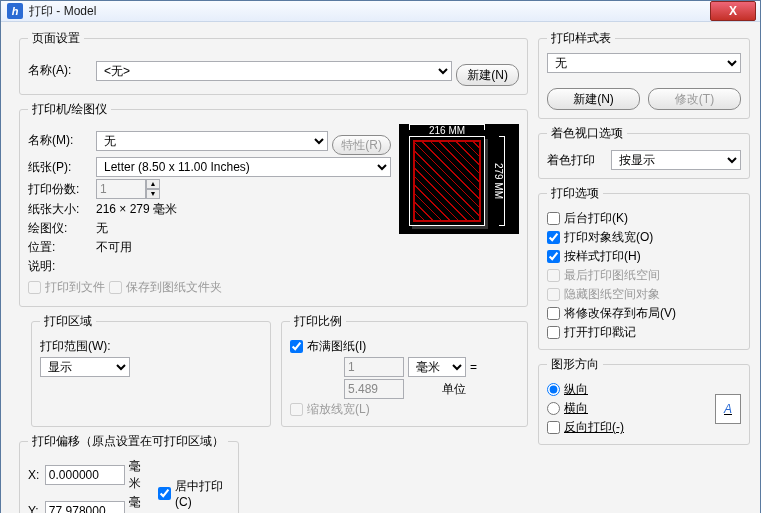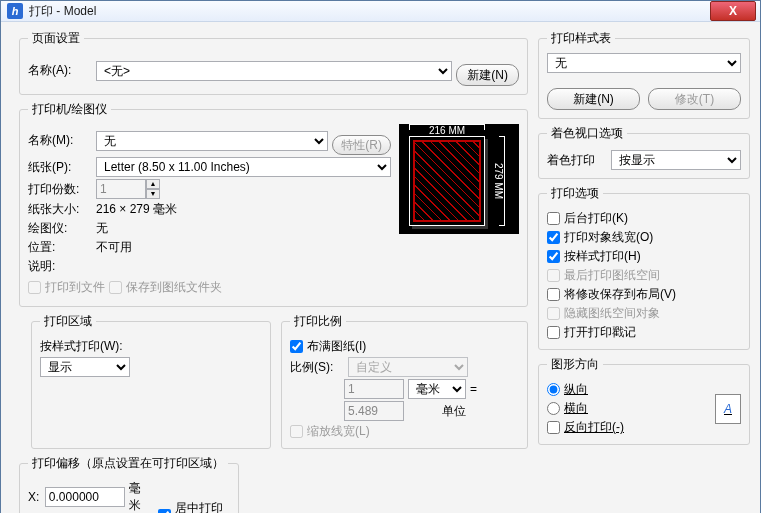--- a/index.html
+++ b/index.html
@@ -128,36 +128,32 @@
               <div class="hatch"></div>
               <div class="dim-right">279 MM</div>
             </div>
           </div>
         </fieldset>
 
         <div class="midrow">
           <fieldset style="flex:0 0 240px">
             <legend>打印区域</legend>
             <div class="row">
-                <span>按样式打印(W):</span>
+                <span>打印范围(W):</span>
               </div>
             <div class="row">
                 <select style="width:90px"><option>显示</option></select>
               </div>
           </fieldset>
           <fieldset>
             <legend>打印比例</legend>
             <label class="chk">
                 <input type="checkbox" checked="" style="">
                 <span>布满图纸(I)</span>
               </label>
-            <div class="row">
-              <span style="width:54px">比例(S):</span>
-              <select disabled="" style="width:120px"><option>自定义</option></select>
-            </div>
             <div class="row" style="padding-left:54px;">
               <input type="text" disabled="" style="width: 60px;" value="1">
               <select style="width:58px"><option>毫米</option></select>
               <span>=</span>
             </div>
             <div class="row" style="padding-left:54px;">
               <input type="text" disabled="" style="width: 60px;" value="5.489">
               <span style="width:58px;text-align:right">单位</span>
             </div>
             <label class="chk disabled" style="padding-left:0">
@@ -224,27 +220,27 @@
               <span>打印对象线宽(O)</span>
             </label>
           <label class="chk">
               <input type="checkbox" checked="" style="">
               <span>按样式打印(H)</span>
             </label>
           <label class="chk disabled">
               <input type="checkbox" disabled="" style="">
               <span>最后打印图纸空间</span>
             </label>
-          <label class="chk">
-              <input type="checkbox" style="">
-              <span>将修改保存到布局(V)</span>
-            </label>
           <label class="chk disabled">
               <input type="checkbox" disabled="" style="">
               <span>隐藏图纸空间对象</span>
+            </label>
+          <label class="chk">
+              <input type="checkbox" style="">
+              <span>将修改保存到布局(V)</span>
             </label>
           <label class="chk">
               <input type="checkbox" style="">
               <span>打开打印戳记</span>
             </label>
         </fieldset>
 
         <fieldset>
           <legend>图形方向</legend>
           <div style="display:flex; align-items:center;text-decoration:underline;">

